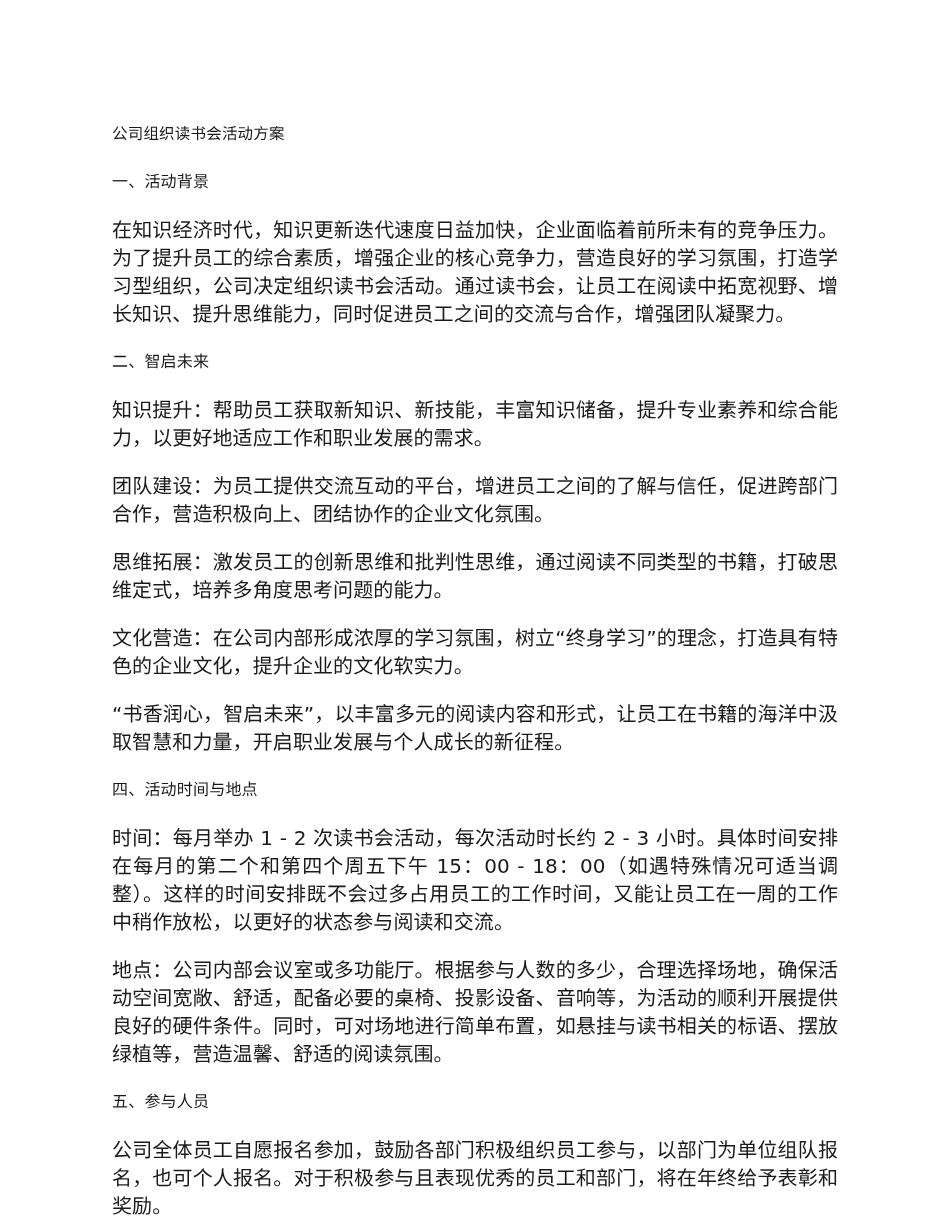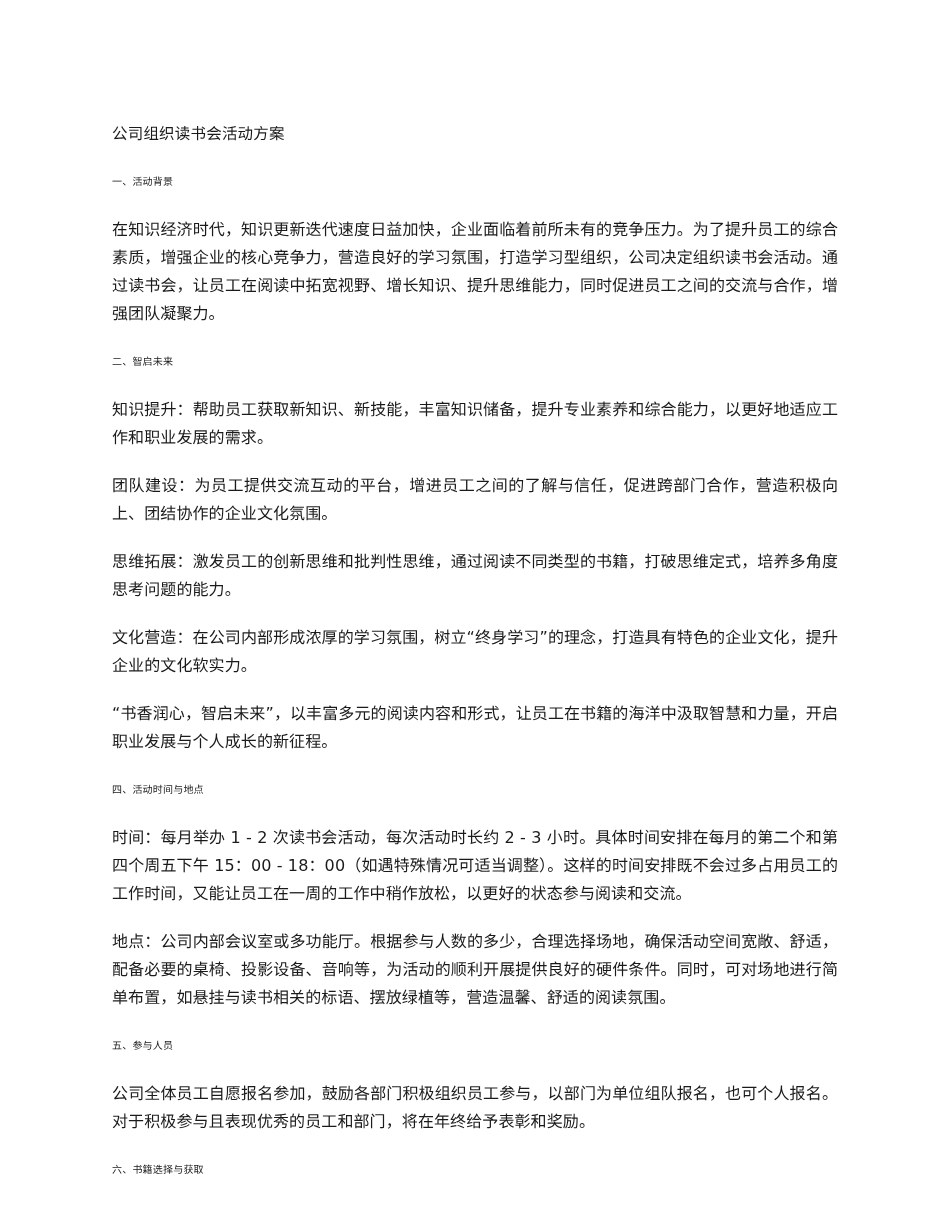--- a/index.html
+++ b/index.html
@@ -27,28 +27,28 @@
     width: 726px;
   }
   .doc-title {
     font-size: 15.5px;
     font-weight: normal;
     line-height: 28px;
     margin: 0 0 20px 0;
     letter-spacing: 0.2px;
   }
   .section-heading {
-    font-size: 10px;
+    font-size: 16px;
     font-weight: normal;
     line-height: 28px;
     margin: 0 0 20px 0;
     letter-spacing: 0.2px;
   }
   .para {
-    font-size: 16px;
+    font-size: 20px;
     font-weight: normal;
     line-height: 28px;
     margin: 0 0 20px 0;
     text-align: justify;
     text-justify: inter-ideograph;
     letter-spacing: 0.1px;
     word-break: break-all;
   }
   .para:last-child,
   .section-heading:last-child {

